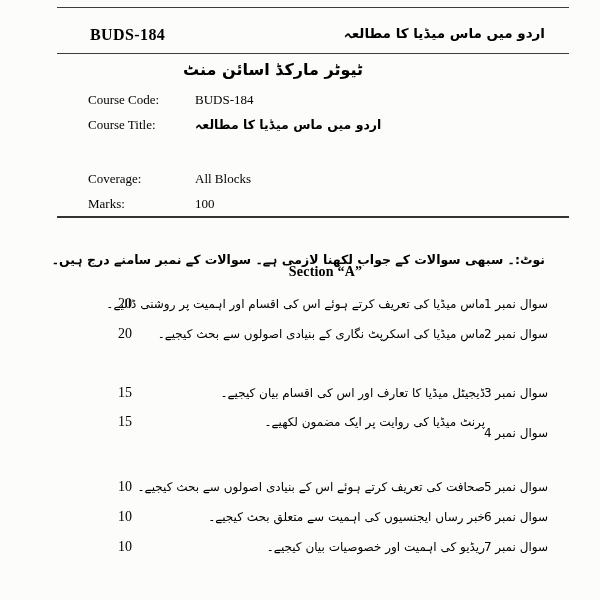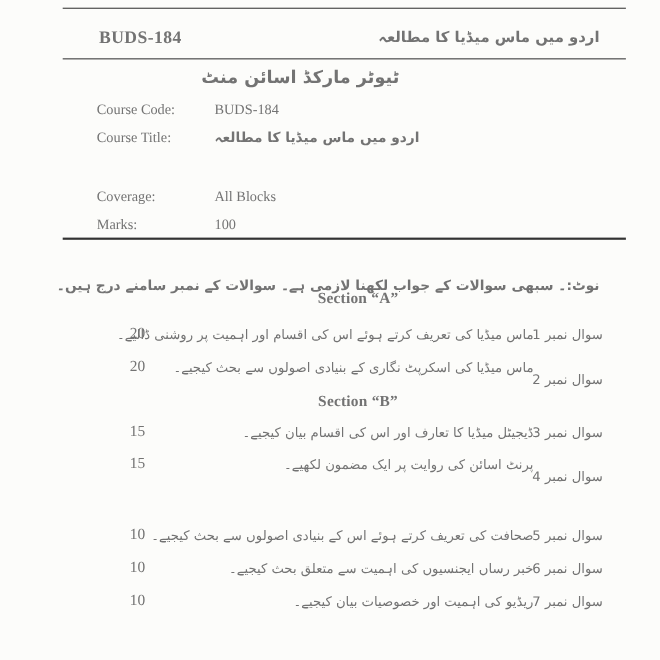--- a/index.html
+++ b/index.html
@@ -1,20 +1,20 @@
 <!DOCTYPE html>
 <html><head>
 <meta charset="utf-8">
 <style>
   html,body{margin:0;padding:0;background:#e9e9e7;}
   .page{
     position:relative;
     width:600px;height:600px;
     background:#fcfcfa;
-    color:#737373;
+    color:#000000;
     font-family:"Liberation Serif",serif;
     overflow:hidden;
     box-sizing:border-box;
   }
   .rule{
     position:absolute;left:57px;right:31px;height:1.3px;
     background:#3d3d3d;
   }
   .rule-top{top:7px;}
   .rule-header{top:53px;}
@@ -109,34 +109,33 @@
 
   <div class="note">نوٹ:۔ سبھی سوالات کے جواب لکھنا لازمی ہے۔ سوالات کے نمبر سامنے درج ہیں۔</div>
 
   <div class="section-title" style="top:264px;">Section “A”</div>
   <div>
     <span class="q-label" style="top:297px;">سوال نمبر 1</span>
     <span class="q-text" style="top:297px;">ماس میڈیا کی تعریف کرتے ہوئے اس کی اقسام اور اہمیت پر روشنی ڈالیے۔</span>
     <span class="q-marks" style="top:296px;">20</span>
   </div>
   <div>
-    <span class="q-label" style="top:338px;">سوال نمبر 2</span>
+    <span class="q-label" style="top:327px;">سوال نمبر 2</span>
     <span class="q-text" style="top:327px;">ماس میڈیا کی اسکرپٹ نگاری کے بنیادی اصولوں سے بحث کیجیے۔</span>
     <span class="q-marks" style="top:326px;">20</span>
   </div>
 
-  <div class="section-title" style="top:358px;">Section “B”</div>
   <div>
     <span class="q-label" style="top:386px;">سوال نمبر 3</span>
     <span class="q-text" style="top:386px;">ڈیجیٹل میڈیا کا تعارف اور اس کی اقسام بیان کیجیے۔</span>
     <span class="q-marks" style="top:385px;">15</span>
   </div>
   <div>
     <span class="q-label" style="top:426px;">سوال نمبر 4</span>
-    <span class="q-text" style="top:415px;">پرنٹ اسائن کی روایت پر ایک مضمون لکھیے۔</span>
+    <span class="q-text" style="top:415px;">پرنٹ میڈیا کی روایت پر ایک مضمون لکھیے۔</span>
     <span class="q-marks" style="top:414px;">15</span>
   </div>
 
   <div>
     <span class="q-label" style="top:480px;">سوال نمبر 5</span>
     <span class="q-text" style="top:480px;">صحافت کی تعریف کرتے ہوئے اس کے بنیادی اصولوں سے بحث کیجیے۔</span>
     <span class="q-marks" style="top:479px;">10</span>
   </div>
   <div>
     <span class="q-label" style="top:510px;">سوال نمبر 6</span>

